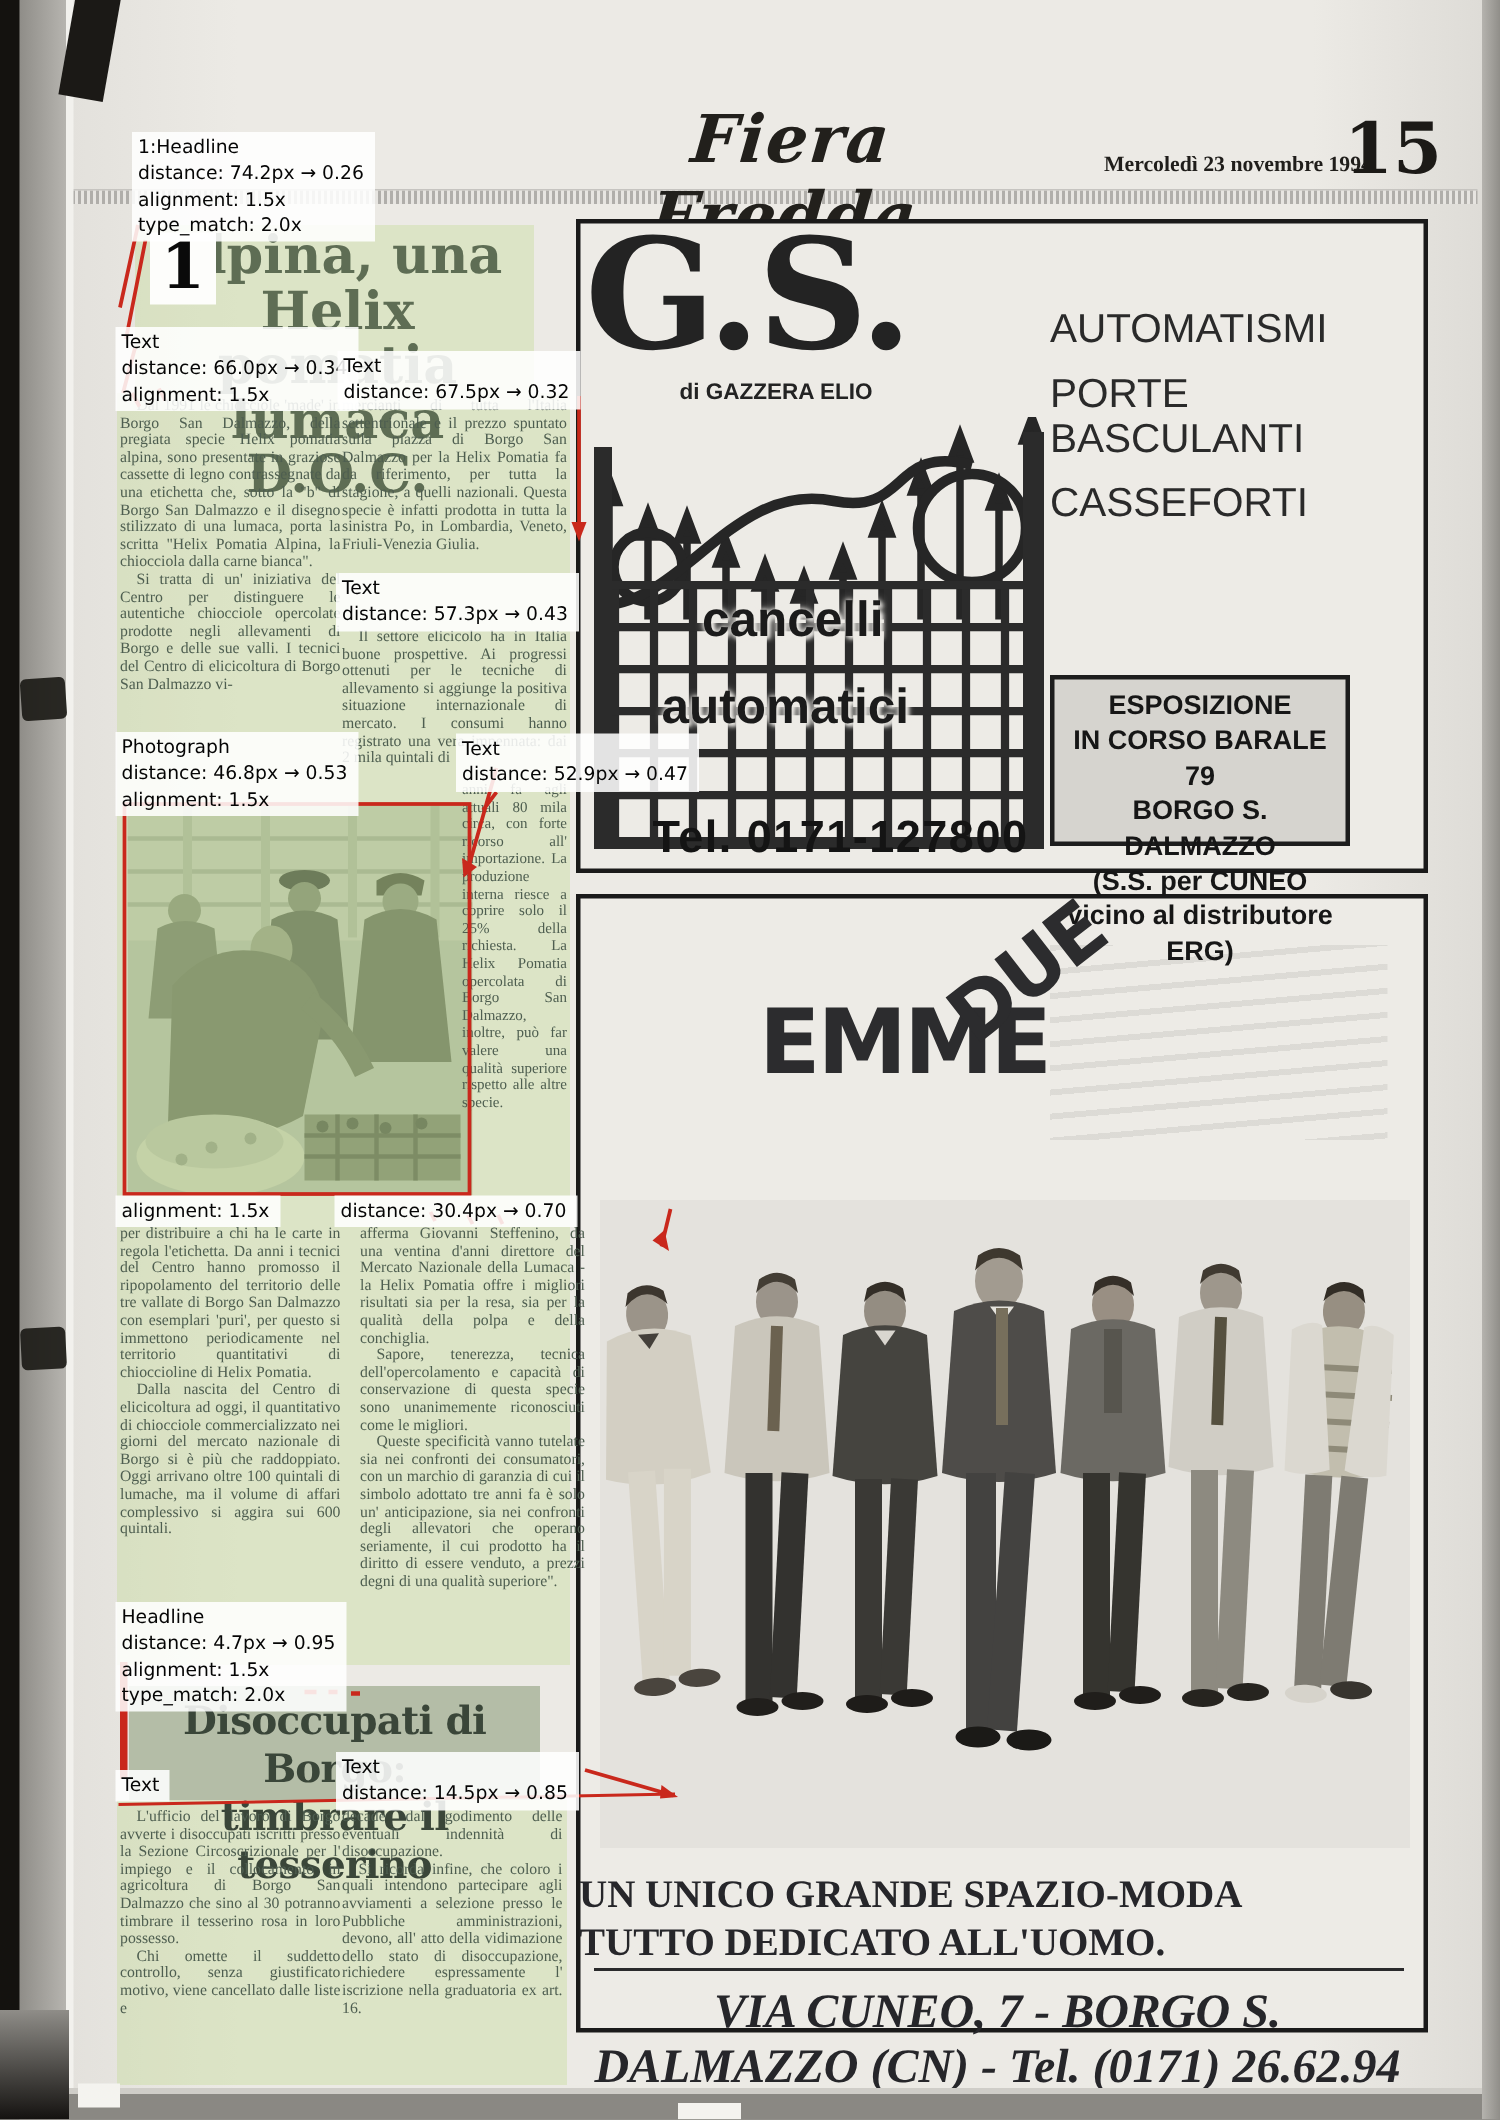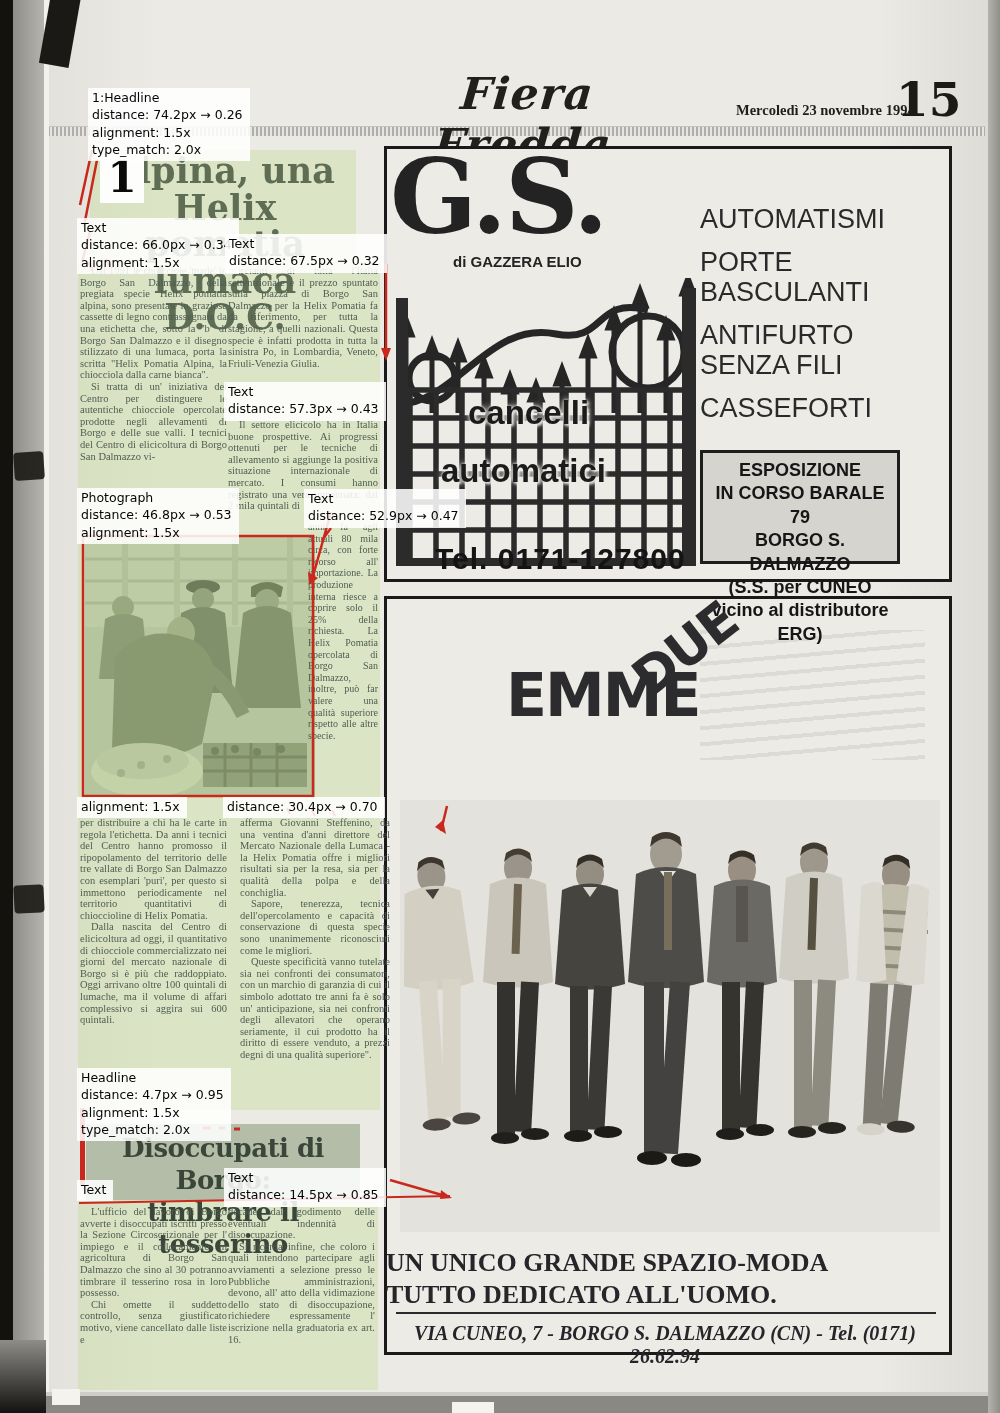--- a/index.html
+++ b/index.html
@@ -43,21 +43,21 @@
   .gsphone{font-family:"Liberation Sans",sans-serif;font-weight:bold;font-size:30px;letter-spacing:1px;
            color:#141414;z-index:12;}
   .expobox{background:#d6d4cf;border:3px solid #1d1d1d;font-family:"Liberation Sans",sans-serif;
            font-weight:bold;font-size:18px;line-height:1.3;text-align:center;color:#161616;
            white-space:pre-line;padding-top:6px;z-index:9;}
   .emmeword{font-family:"DejaVu Sans",sans-serif;font-weight:900;letter-spacing:-2px;color:#2c2c2e;z-index:9;}
   .spazio{font-family:"Liberation Serif",serif;font-weight:bold;font-style:italic;font-size:62px;
           letter-spacing:4px;color:#2e2e30;text-align:center;z-index:9;}
   .slogan{font-family:"Liberation Serif",serif;font-weight:bold;font-size:26px;color:#26262a;
           text-align:left;z-index:9;}
-  .address{font-family:"Liberation Serif",serif;font-weight:bold;font-style:italic;font-size:20px;
+  .address{font-family:"Liberation Serif",serif;font-weight:bold;font-style:italic;font-size:32px;
            color:#26262a;text-align:center;z-index:9;}
   .bleed{background:repeating-linear-gradient(175deg,rgba(100,100,95,0.12) 0 4px,rgba(0,0,0,0) 4px 16px);z-index:8;}
   svg{display:block;}
 </style>
 </head>
 <body>
 
 <div id="page">
 
   <div class="abs paper"></div>
@@ -158,22 +158,20 @@
     <p class="ind">Si ricorda infine, che coloro i quali intendono partecipare agli avviamenti a selezione presso le Pubbliche amministrazioni, devono, all' atto della vidimazione dello stato di disoccupazione, richiedere espressamente l' iscrizione nella graduatoria ex art. 16.</p>
   </div>
 
   <div class="abs adbox" style="left:384px;top:146px;width:562px;height:430px"></div>
   <div class="abs gsname" style="left:390px;top:146px">G.S.</div>
   <div class="abs gsowner" style="left:437px;top:253px">di GAZZERA ELIO</div>
   <div class="abs" style="left:700px;top:204px;width:250px;z-index:9">
     <div class="gsservice">AUTOMATISMI</div>
     <div class="gsservice">PORTE
 BASCULANTI</div>
-    <div class="gsservice">ANTIFURTO
-SENZA FILI</div>
     <div class="gsservice">CASSEFORTI</div>
   </div>
   <div class="abs" style="left:396px;top:278px;z-index:9">
     <svg width="300" height="290" viewBox="0 0 300 290">
       <g stroke="#262626" stroke-width="5" fill="#262626">
         <path d="M10,135V55 M36,135V78 M62,135V80 M88,135V96 M114,135V112 M140,135V120 M166,135V104 M192,135V76 M218,135V48 M244,135V26 M270,135V58 M292,135V14" fill="none"></path>
         <polygon points="4,57 16,57 10,41"></polygon>
           <polygon points="30,80 42,80 36,64"></polygon>
           <polygon points="56,82 68,82 62,66"></polygon>
         <polygon points="82,98 94,98 88,82"></polygon>

